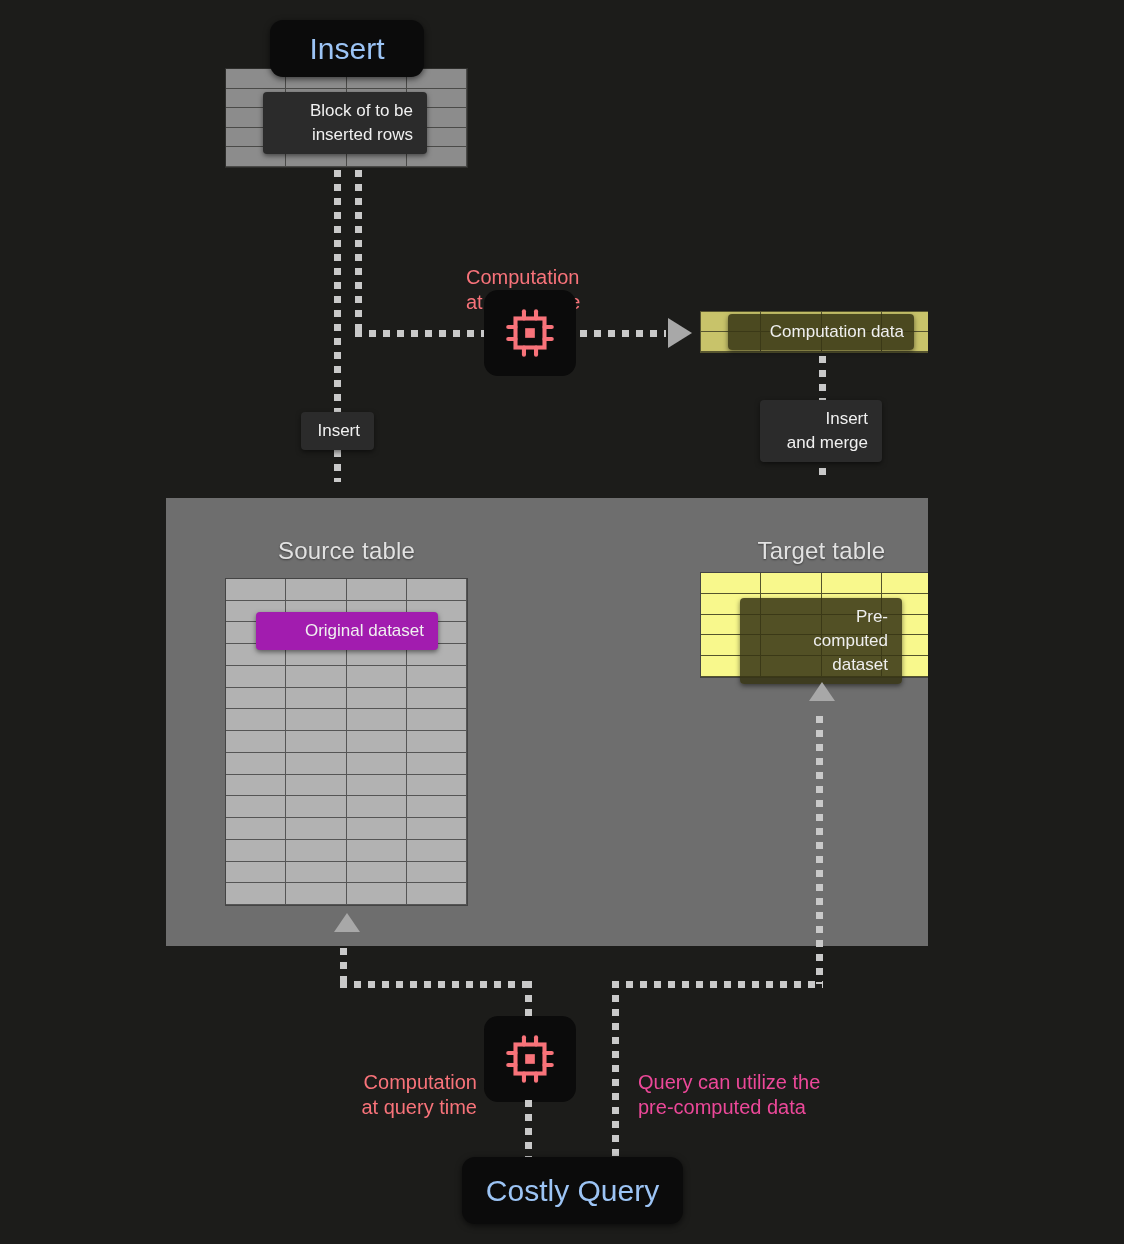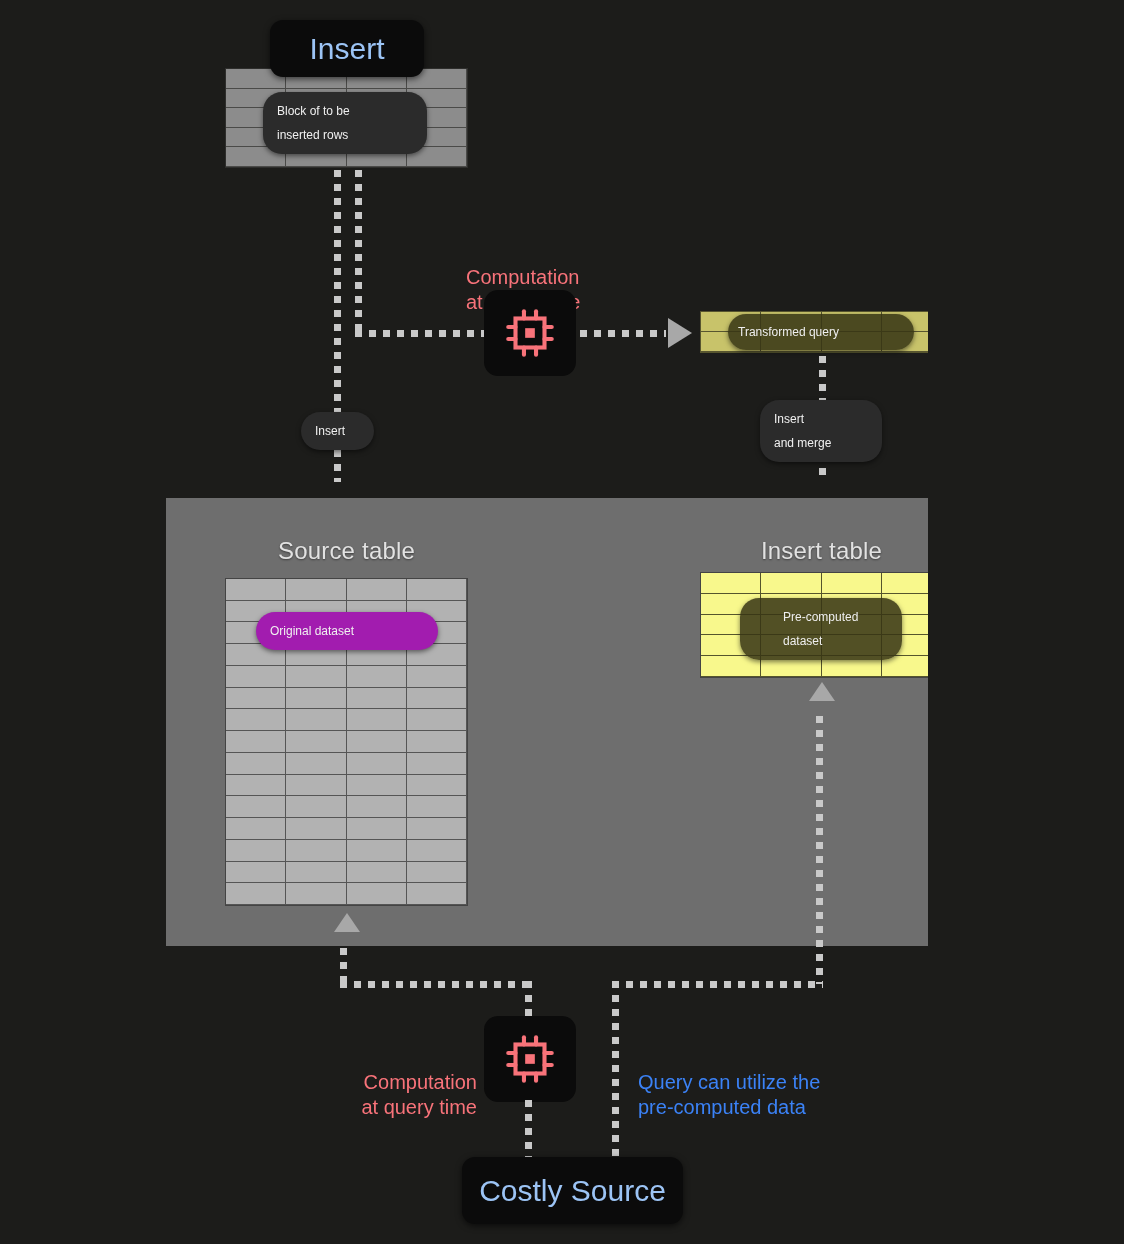--- a/index.html
+++ b/index.html
@@ -83,24 +83,24 @@
     letter-spacing: 0.2px;
     text-shadow: 0 1px 2px rgba(0,0,0,0.45);
     white-space: nowrap;
   }
 
   
   .pill {
     position: absolute;
     background: #2b2b2b;
     color: #f0f0f0;
-    border-radius: 19px;
-    font-size: 12px;
+    border-radius: 4px;
+    font-size: 17px;
     line-height: 24px;
-    text-align: left;
+    text-align: right;
     padding: 7px 14px;
     box-sizing: border-box;
     box-shadow: 0 2px 5px rgba(0,0,0,0.5);
     white-space: pre-line;
   }
   .pill.olive {
     background: rgba(55,52,20,0.86);
     color: #efefef;
     padding-left: 43px;
   }
@@ -134,21 +134,21 @@
 
   
   .caption {
     position: absolute;
     font-size: 20px;
     line-height: 25px;
     white-space: pre-line;
     margin-top: 36px;
   }
   .caption.red { color: #f8737a; }
-  .caption.grey { color: #3b82f6; }
+  .caption.grey { color: #ec4899; }
 
   
   .dot-v {
     position: absolute;
     width: 7px;
     background-image: linear-gradient(to bottom, #c9c9c9 0 7px, transparent 7px 14px);
     background-size: 7px 14px;
   }
   .dot-h {
     position: absolute;
@@ -247,31 +247,31 @@
   <div class="grid-block" id="transformed-block">
     <div class="cell"></div>
       <div class="cell"></div>
       <div class="cell"></div>
       <div class="cell"></div>
     <div class="cell"></div>
       <div class="cell"></div>
       <div class="cell"></div>
       <div class="cell"></div>
   </div>
-  <div class="pill olive" style="left:728px; top:314px; width:186px; padding:6px 10px;">Transformed query</div>
+  <div class="pill olive" style="left:728px; top:314px; width:186px; padding:6px 10px;">Computation data</div>
 
   <div class="dot-v" style="left:819px; top:356px; height:126px;"></div>
   <div class="arrow-down" style="left:809px; top:498px;"></div>
   <div class="pill" style="left:760px; top:400px; width:122px;">Insert
 and merge</div>
 
   <div class="abs" id="main-panel"></div>
 
   <div class="panel-title" style="left:225px; top:537px; width:243px;">Source table</div>
-  <div class="panel-title" style="left:700px; top:537px; width:243px;">Insert table</div>
+  <div class="panel-title" style="left:700px; top:537px; width:243px;">Target table</div>
 
   <div class="grid-block" id="source-table">
     <div class="cell"></div>
       <div class="cell"></div>
       <div class="cell"></div>
       <div class="cell"></div>
     <div class="cell"></div>
       <div class="cell"></div>
       <div class="cell"></div>
       <div class="cell"></div>
@@ -384,16 +384,16 @@
       </g>
     </svg>
   </div>
 
   <div class="dot-v" style="left:525px; top:1100px; height:58px;"></div>
 
   <div class="caption grey" style="left:638px; top:1034px; width:210px;">Query can utilize the
 pre-computed data</div>
 
   <div class="term-box" style="left:462px; top:1157px; width:221px; height:67px;">
-    <span>Costly Source</span>
+    <span>Costly Query</span>
   </div>
 
 </div>
 
 </body></html>

